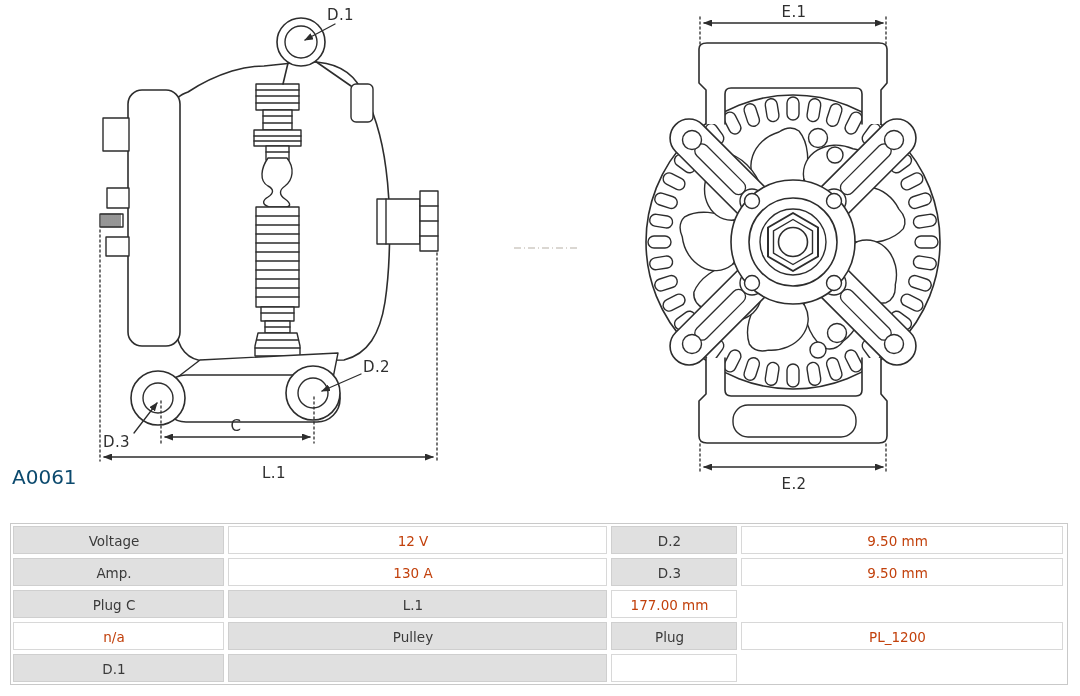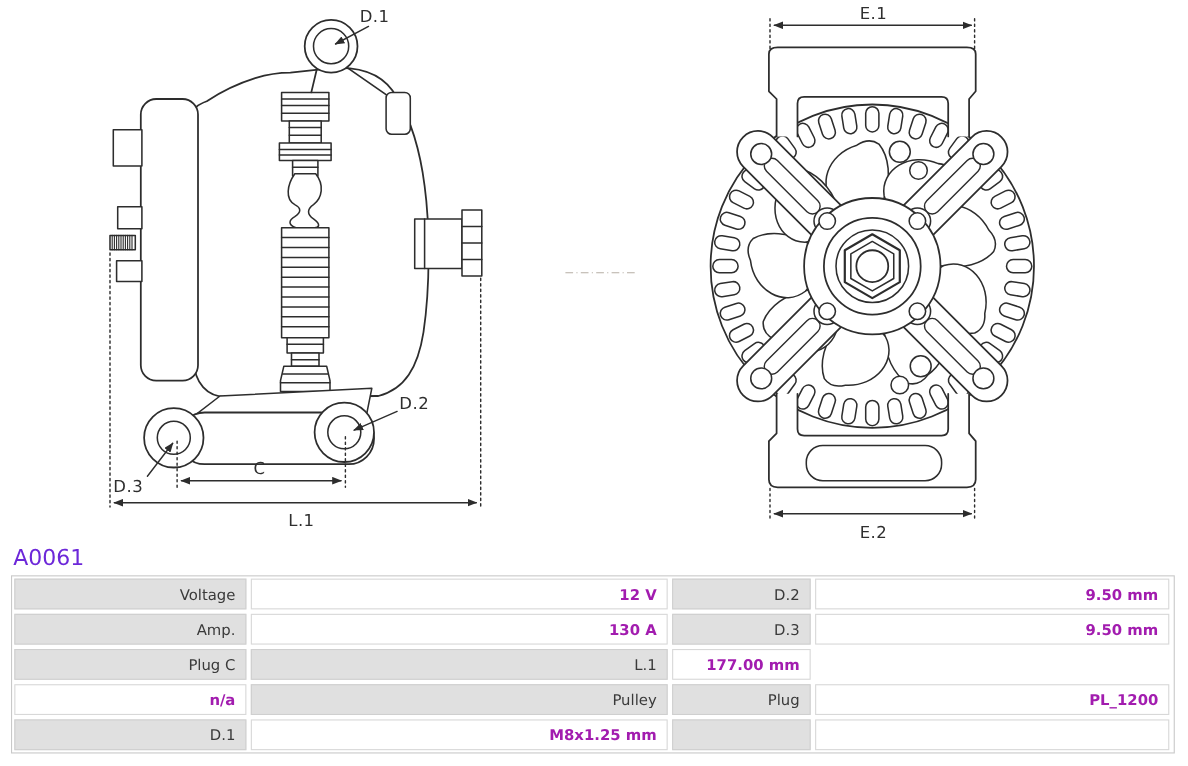--- a/index.html
+++ b/index.html
@@ -7,39 +7,39 @@
     width:1080px;height:696px;position:relative;overflow:hidden;
     font-family:"DejaVu Sans","Liberation Sans",sans-serif;
     color:#3c3c3c;
   }
   .drawing-area{position:absolute;top:0;left:0;width:1080px;height:497px;}
   svg text{
     font-family:"DejaVu Sans","Liberation Sans",sans-serif;
     font-size:15px;fill:#2f2f2f;letter-spacing:.4px;
   }
   .part-number{
-    position:absolute;top:495px;left:12px;
-    font-size:20px;line-height:24px;color:#6d28d9;
+    position:absolute;top:465px;left:12px;
+    font-size:20px;line-height:24px;color:#0c4a6e;
   }
   .spec-table{
     position:absolute;top:523px;left:10px;width:1052px;
     border:1px solid #c9c9c9;background:#fff;padding:2px;
   }
   .spec-row{
     display:grid;grid-template-columns:211px 379px 126px 322px;
     grid-column-gap:4px;margin-bottom:4px;
   }
   .spec-row:last-child{margin-bottom:0;}
   .cell{
     height:28px;line-height:28px;font-size:13.5px;
-    text-align:right;padding-right:9px;box-sizing:border-box;
+    text-align:center;padding-right:9px;box-sizing:border-box;
     border:1px solid #cfcfcf;
   }
   .cell.lbl{background:#e0e0e0;color:#3a3a3a;}
-  .cell.val{background:#fff;border-color:#d8d8d8;color:#a21caf;font-weight:bold;}
+  .cell.val{background:#fff;border-color:#d8d8d8;color:#c2410c;}
 </style>
 </head>
 <body>
 
 <div class="drawing-area">
 <svg width="1080" height="497" viewBox="0 0 1080 497">
   <defs>
     <marker id="arr" markerWidth="9" markerHeight="7" refX="8" refY="3.5" orient="auto-start-reverse" markerUnits="userSpaceOnUse">
       <path d="M0,0 L9,3.5 L0,7 Z" fill="#2d2d2d"></path>
     </marker>
@@ -271,17 +271,16 @@
     <div class="cell val">177.00 mm</div>
   </div>
   <div class="spec-row">
     <div class="cell val">n/a</div>
     <div class="cell lbl">Pulley</div>
     <div class="cell lbl">Plug</div>
     <div class="cell val">PL_1200</div>
   </div>
   <div class="spec-row">
     <div class="cell lbl">D.1</div>
-    <div class="cell val">M8x1.25 mm</div>
     <div class="cell lbl"></div>
     <div class="cell val"></div>
   </div>
 </div>
 
 </body></html>

